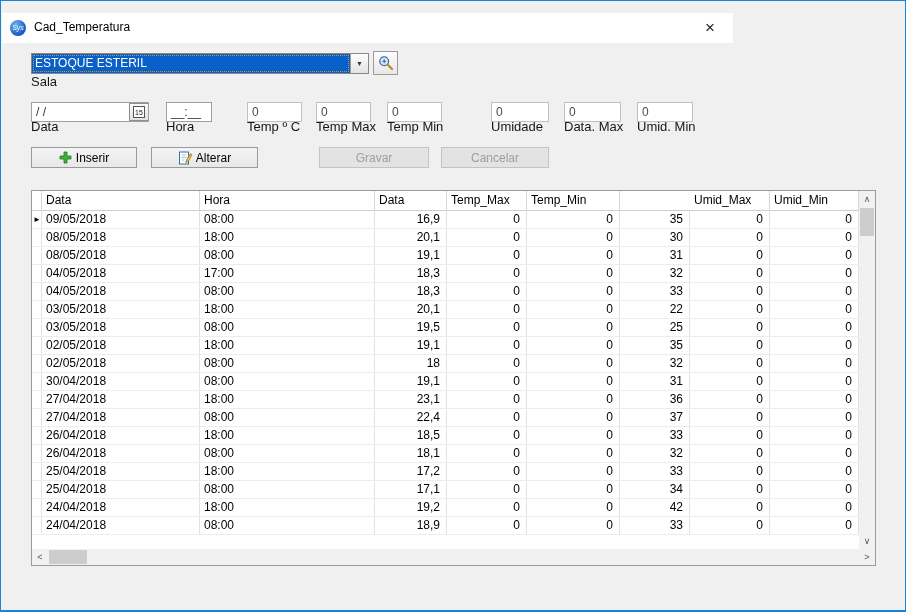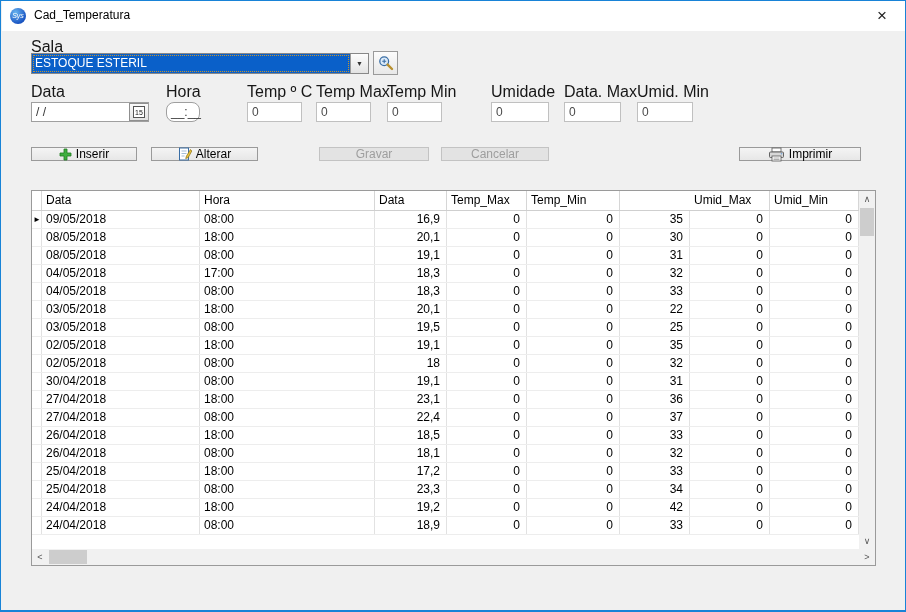--- a/index.html
+++ b/index.html
@@ -1,47 +1,47 @@
 <!DOCTYPE html>
 <html><head>
 <meta charset="utf-8">
 <style>
   html,body{margin:0;padding:0;background:#9aa7b0;font-family:"Liberation Sans","DejaVu Sans",sans-serif;}
   *{box-sizing:border-box;}
   .window{position:relative;width:906px;height:612px;background:#f0f0f0;
           border:1px solid #1883d7;border-bottom-width:2px;overflow:hidden;}
   
-  .titlebar{position:absolute;left:1px;top:0;width:903px;height:30px;background:#ffffff;}
+  .titlebar{position:absolute;left:1px;top:12px;width:731px;height:30px;background:#ffffff;}
   .app-icon{position:absolute;left:8px;top:7px;width:16px;height:16px;border-radius:50%;
             background:radial-gradient(circle at 35% 30%,#6ab6f0,#1a56c4 70%,#0b3a96);
             color:#fff;font-size:7px;font-style:italic;text-align:center;line-height:16px;}
   .wtitle{position:absolute;left:32px;top:7px;font-size:12px;color:#000;}
   .close-btn{position:absolute;right:8px;top:2px;width:30px;height:26px;text-align:center;
              line-height:26px;font-size:17px;color:#222;cursor:pointer;}
   
-  .label{position:absolute;font-size:16px;color:#161616;}
+  .label{position:absolute;font-size:13px;color:#161616;margin-top:36px;}
   .combo{position:absolute;left:30px;top:52px;width:338px;height:21px;background:#fff;
          border:1px solid #888;display:flex;}
   .combo-sel{flex:1;background:#0a60c9;color:#fff;font-size:12px;line-height:19px;padding-left:3px;
              outline:1px dotted #c9952e;outline-offset:-2px;white-space:nowrap;overflow:hidden;}
   .combo-dd{width:18px;background:linear-gradient(#fdfdfd,#e3e3e3);border-left:1px solid #9a9a9a;
             font-size:7px;color:#333;text-align:center;line-height:19px;cursor:pointer;}
   .tool-btn{position:absolute;left:372px;top:50px;width:25px;height:24px;background:linear-gradient(#fcfcfc,#e8e8e8);
             border:1px solid #9a9a9a;padding:0;display:flex;align-items:center;justify-content:center;cursor:pointer;}
   
   .finput{position:absolute;height:20px;background:#fff;border:1px solid #9f9f9f;font-size:12px;
           color:#333;display:flex;align-items:center;padding-left:4px;}
   .finput.dim{border-color:#c0c0c0;color:#4a4a4a;}
   .cal-btn{margin-left:auto;width:19px;height:18px;background:linear-gradient(#fbfbfb,#e2e2e2);
            border:1px solid #8f8f8f;border-right:none;display:flex;align-items:center;justify-content:center;
            padding:0;cursor:pointer;}
   .cal-ico{display:inline-block;width:12px;height:12px;border:1px solid #555;background:#fff;
            font-size:7px;line-height:11px;text-align:center;color:#111;}
   
-  .btn{position:absolute;height:14px;background:linear-gradient(#f4f4f4,#e7e7e7);border:1px solid #9a9a9a;
+  .btn{position:absolute;height:21px;background:linear-gradient(#f4f4f4,#e7e7e7);border:1px solid #9a9a9a;
        font-size:12px;color:#000;display:flex;align-items:center;justify-content:center;gap:4px;
        font-family:inherit;cursor:pointer;padding:0;}
   .btn.disabled{background:#e3e3e3;border-color:#c3c3c3;color:#9e9e9e;cursor:default;}
   .ico{display:inline-flex;align-items:center;}
   
   .grid{position:absolute;left:30px;top:189px;width:845px;height:376px;background:#fff;
         border:1px solid #9a9a9a;overflow:hidden;}
   .ghead{display:flex;height:20px;border-bottom:1px solid #cfcfcf;}
   .hcell{font-size:12px;color:#000;line-height:19px;padding-left:4px;border-right:1px solid #d6d6d6;
          white-space:nowrap;overflow:hidden;flex:0 0 auto;}
@@ -94,21 +94,21 @@
   <div class="label" style="left:490px;top:82px;">Umidade</div>
   <div class="label" style="left:563px;top:82px;">Data. Max</div>
   <div class="label" style="left:636px;top:82px;">Umid. Min</div>
 
   <div class="finput" style="left:30px;top:101px;width:118px;padding-right:0;">
     <span>/ /</span>
     <button class="cal-btn">
       <span class="cal-ico">15</span>
     </button>
   </div>
-  <div class="finput" style="left:165px;top:101px;width:34px;border-radius:8px;">
+  <div class="finput" style="left:165px;top:101px;width:46px;">
     <span>__:__</span>
   </div>
   <div class="finput dim" style="left:246px;top:101px;width:55px;">
     <span>0</span>
   </div>
   <div class="finput dim" style="left:315px;top:101px;width:55px;">
     <span>0</span>
   </div>
   <div class="finput dim" style="left:386px;top:101px;width:55px;">
     <span>0</span>
@@ -139,32 +139,20 @@
       <svg width="14" height="14" viewBox="0 0 14 14">
         <rect x="1.5" y="1" width="9" height="12" fill="#fff" stroke="#3a6ea5" stroke-width="1"></rect>
         <path d="M3.5 4h5M3.5 6.5h5M3.5 9h3" stroke="#9bb8d4" stroke-width="0.9"></path>
         <path d="M12.5 2.5L8.5 9l-0.8 2.6 2.5-1L13.8 4z" fill="#e8c23a" stroke="#8a6d12" stroke-width="0.7"></path>
       </svg>
     </span>
     <span>Alterar</span>
   </button>
   <button class="btn disabled" style="left:440px;top:146px;width:108px;">
     <span>Cancelar</span>
-  </button>
-  <button class="btn" style="left:738px;top:146px;width:122px;">
-    <span class="ico">
-      <svg width="17" height="15" viewBox="0 0 17 15">
-        <rect x="4" y="1" width="9" height="4" fill="#fff" stroke="#666" stroke-width="0.9"></rect>
-        <rect x="1.5" y="5" width="14" height="5.5" rx="1" fill="#d8d8d8" stroke="#555" stroke-width="0.9"></rect>
-        <rect x="4" y="9" width="9" height="5" fill="#fff" stroke="#666" stroke-width="0.9"></rect>
-        <path d="M5.5 11h6M5.5 12.5h6" stroke="#999" stroke-width="0.8"></path>
-        <circle cx="13.5" cy="6.8" r="0.8" fill="#6fa0d8"></circle>
-      </svg>
-    </span>
-    <span>Imprimir</span>
   </button>
 
   <div class="grid">
     <div class="ghead">
       <div class="hind"></div>
     <div class="hcell" style="width: 158px;">Data</div>
         <div class="hcell" style="width: 175px;">Hora</div>
         <div class="hcell" style="width: 72px;">Data</div>
         <div class="hcell" style="width: 80px;">Temp_Max</div>
         <div class="hcell" style="width: 93px;">Temp_Min</div>
@@ -335,21 +323,21 @@
           <div class="gcell num" style="width: 80px;">0</div>
           <div class="gcell num" style="width: 93px;">0</div>
           <div class="gcell num" style="width: 70px;">33</div>
           <div class="gcell num" style="width: 80px;">0</div>
           <div class="gcell num" style="width: 89px;">0</div>
         </div>
         <div class="grow">
           <div class="indcell"></div>
           <div class="gcell" style="width: 158px;">25/04/2018</div>
           <div class="gcell" style="width: 175px;">08:00</div>
-          <div class="gcell num" style="width: 72px;">23,3</div>
+          <div class="gcell num" style="width: 72px;">17,1</div>
           <div class="gcell num" style="width: 80px;">0</div>
           <div class="gcell num" style="width: 93px;">0</div>
           <div class="gcell num" style="width: 70px;">34</div>
           <div class="gcell num" style="width: 80px;">0</div>
           <div class="gcell num" style="width: 89px;">0</div>
         </div>
         <div class="grow">
           <div class="indcell"></div>
           <div class="gcell" style="width: 158px;">24/04/2018</div>
           <div class="gcell" style="width: 175px;">18:00</div>

